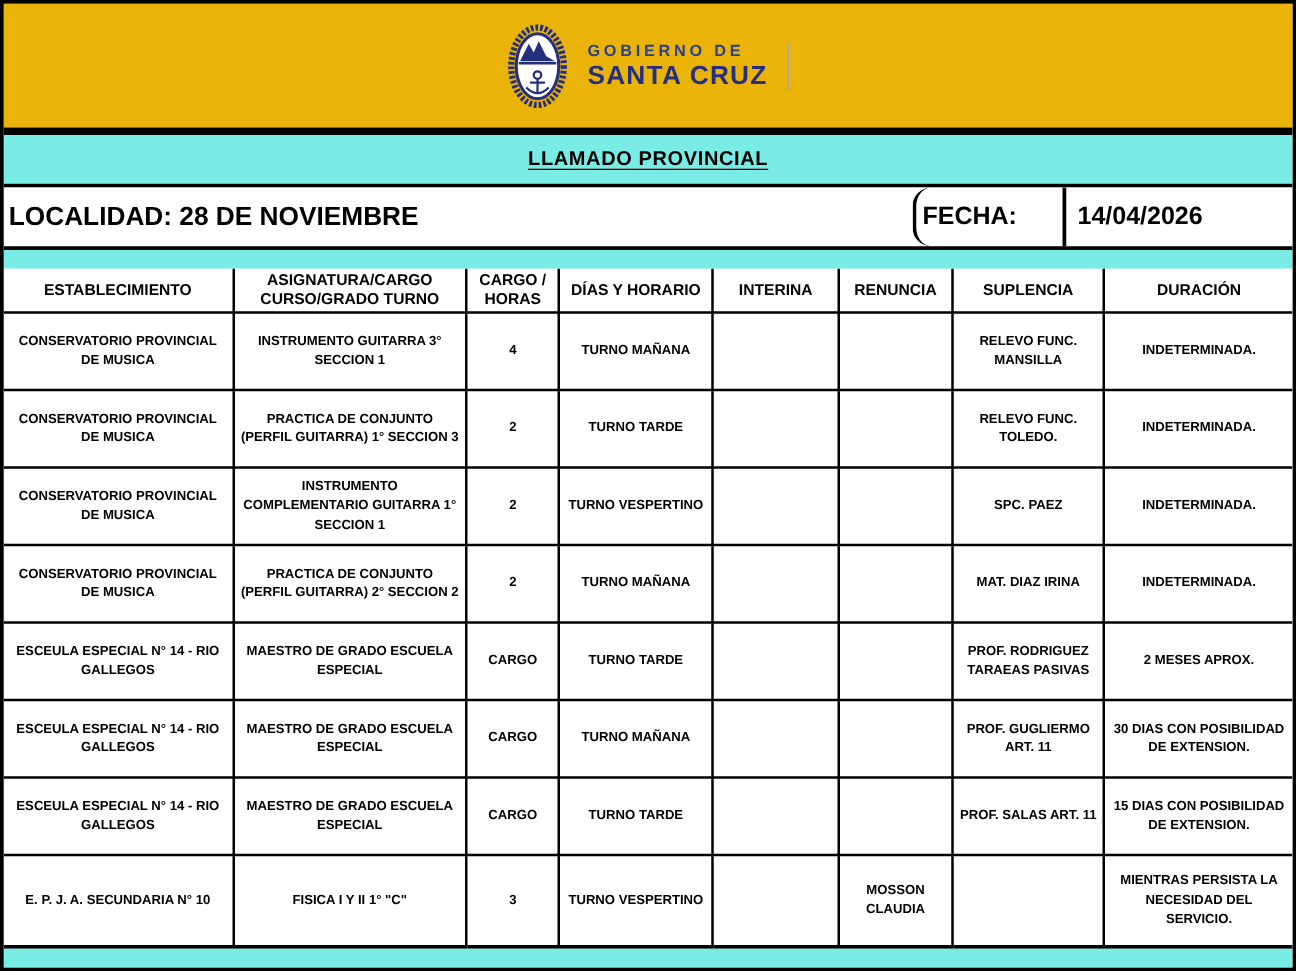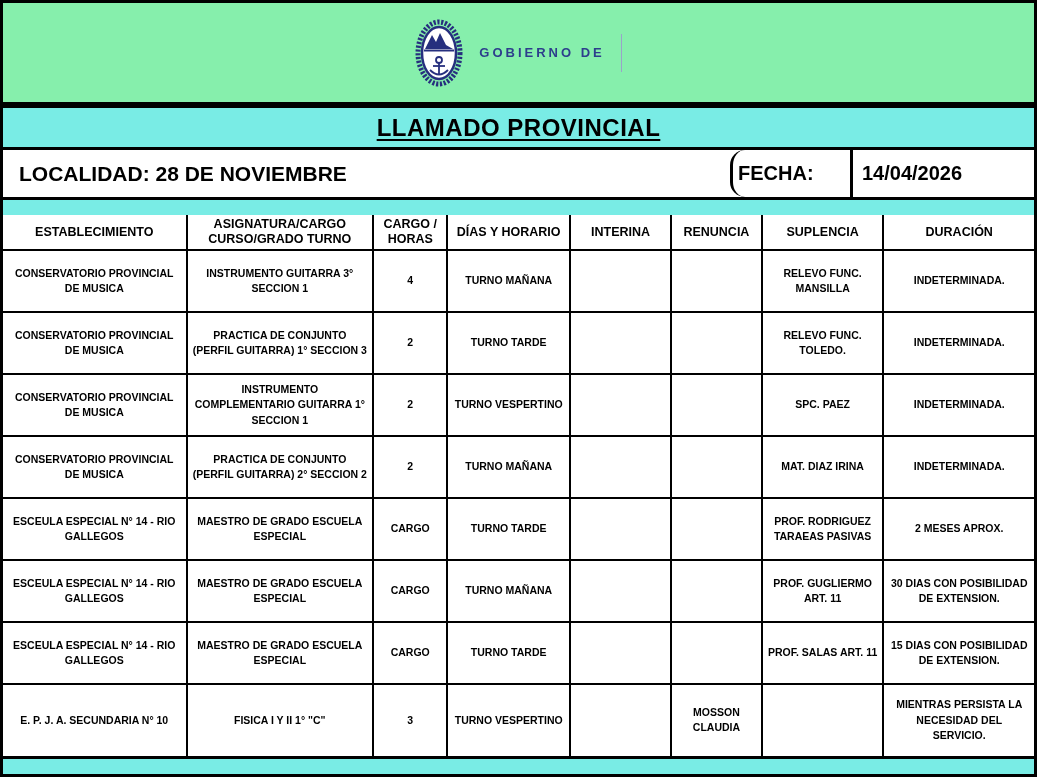--- a/index.html
+++ b/index.html
@@ -14,21 +14,21 @@
     background: #ffffff;
     border: 3px solid #000;
     display: flex;
     flex-direction: column;
     overflow: hidden;
   }
 
   
   .logo-band {
     height: 99px;
-    background: #86efac;
+    background: #eab308;
     display: flex;
     align-items: center;
     justify-content: center;
     gap: 16px;
     flex-shrink: 0;
   }
   .crest { width: 48px; height: 68px; flex-shrink: 0; }
   .gov-text { display: flex; flex-direction: column; justify-content: center; }
   .gov-line1 {
     font-size: 13px;
@@ -61,39 +61,39 @@
   
   .title-band {
     height: 39px;
     background: #79ece5;
     display: flex;
     align-items: center;
     justify-content: center;
     flex-shrink: 0;
   }
   .title-text {
-    font-size: 24px;
+    font-size: 16px;
     font-weight: bold;
     color: #000;
     text-decoration: underline;
     text-underline-offset: 3px;
     letter-spacing: 0.5px;
   }
 
   
   .info-row {
     height: 47px;
     display: flex;
     background: #fff;
     flex-shrink: 0;
   }
   .info-cell { display: flex; align-items: center; }
   .localidad-cell {
     flex: 1;
-    padding-left: 16px;
+    padding-left: 4px;
     font-size: 21px;
     font-weight: bold;
     color: #000;
   }
   .fecha-cell {
     width: 120px;
     border-left: 3px solid #000;
     padding-left: 5px;
     font-size: 20px;
     font-weight: bold;
@@ -163,20 +163,21 @@
       <ellipse cx="24" cy="34" rx="17" ry="26" fill="#ffffff" stroke="#262f7e" stroke-width="2.5"></ellipse>
       <path d="M10 30 L17 16 L21 23 L25 14 L31 26 L38 30 Z" fill="#262f7e"></path>
       <line x1="9" y1="31.5" x2="39" y2="31.5" stroke="#262f7e" stroke-width="2"></line>
       <circle cx="24" cy="41" r="3" fill="none" stroke="#262f7e" stroke-width="1.8"></circle>
       <line x1="24" y1="44" x2="24" y2="55" stroke="#262f7e" stroke-width="1.8"></line>
       <line x1="18" y1="47" x2="30" y2="47" stroke="#262f7e" stroke-width="1.8"></line>
       <path d="M15 51 Q24 60 33 51" fill="none" stroke="#262f7e" stroke-width="1.8"></path>
     </svg>
     <div class="gov-text">
       <span class="gov-line1">GOBIERNO DE</span>
+      <span class="gov-line2">SANTA CRUZ</span>
     </div>
     <div class="logo-divider"></div>
   </div>
 
   <div class="sep-thick"></div>
 
   <div class="title-band">
     <span class="title-text">LLAMADO PROVINCIAL</span>
   </div>
 

